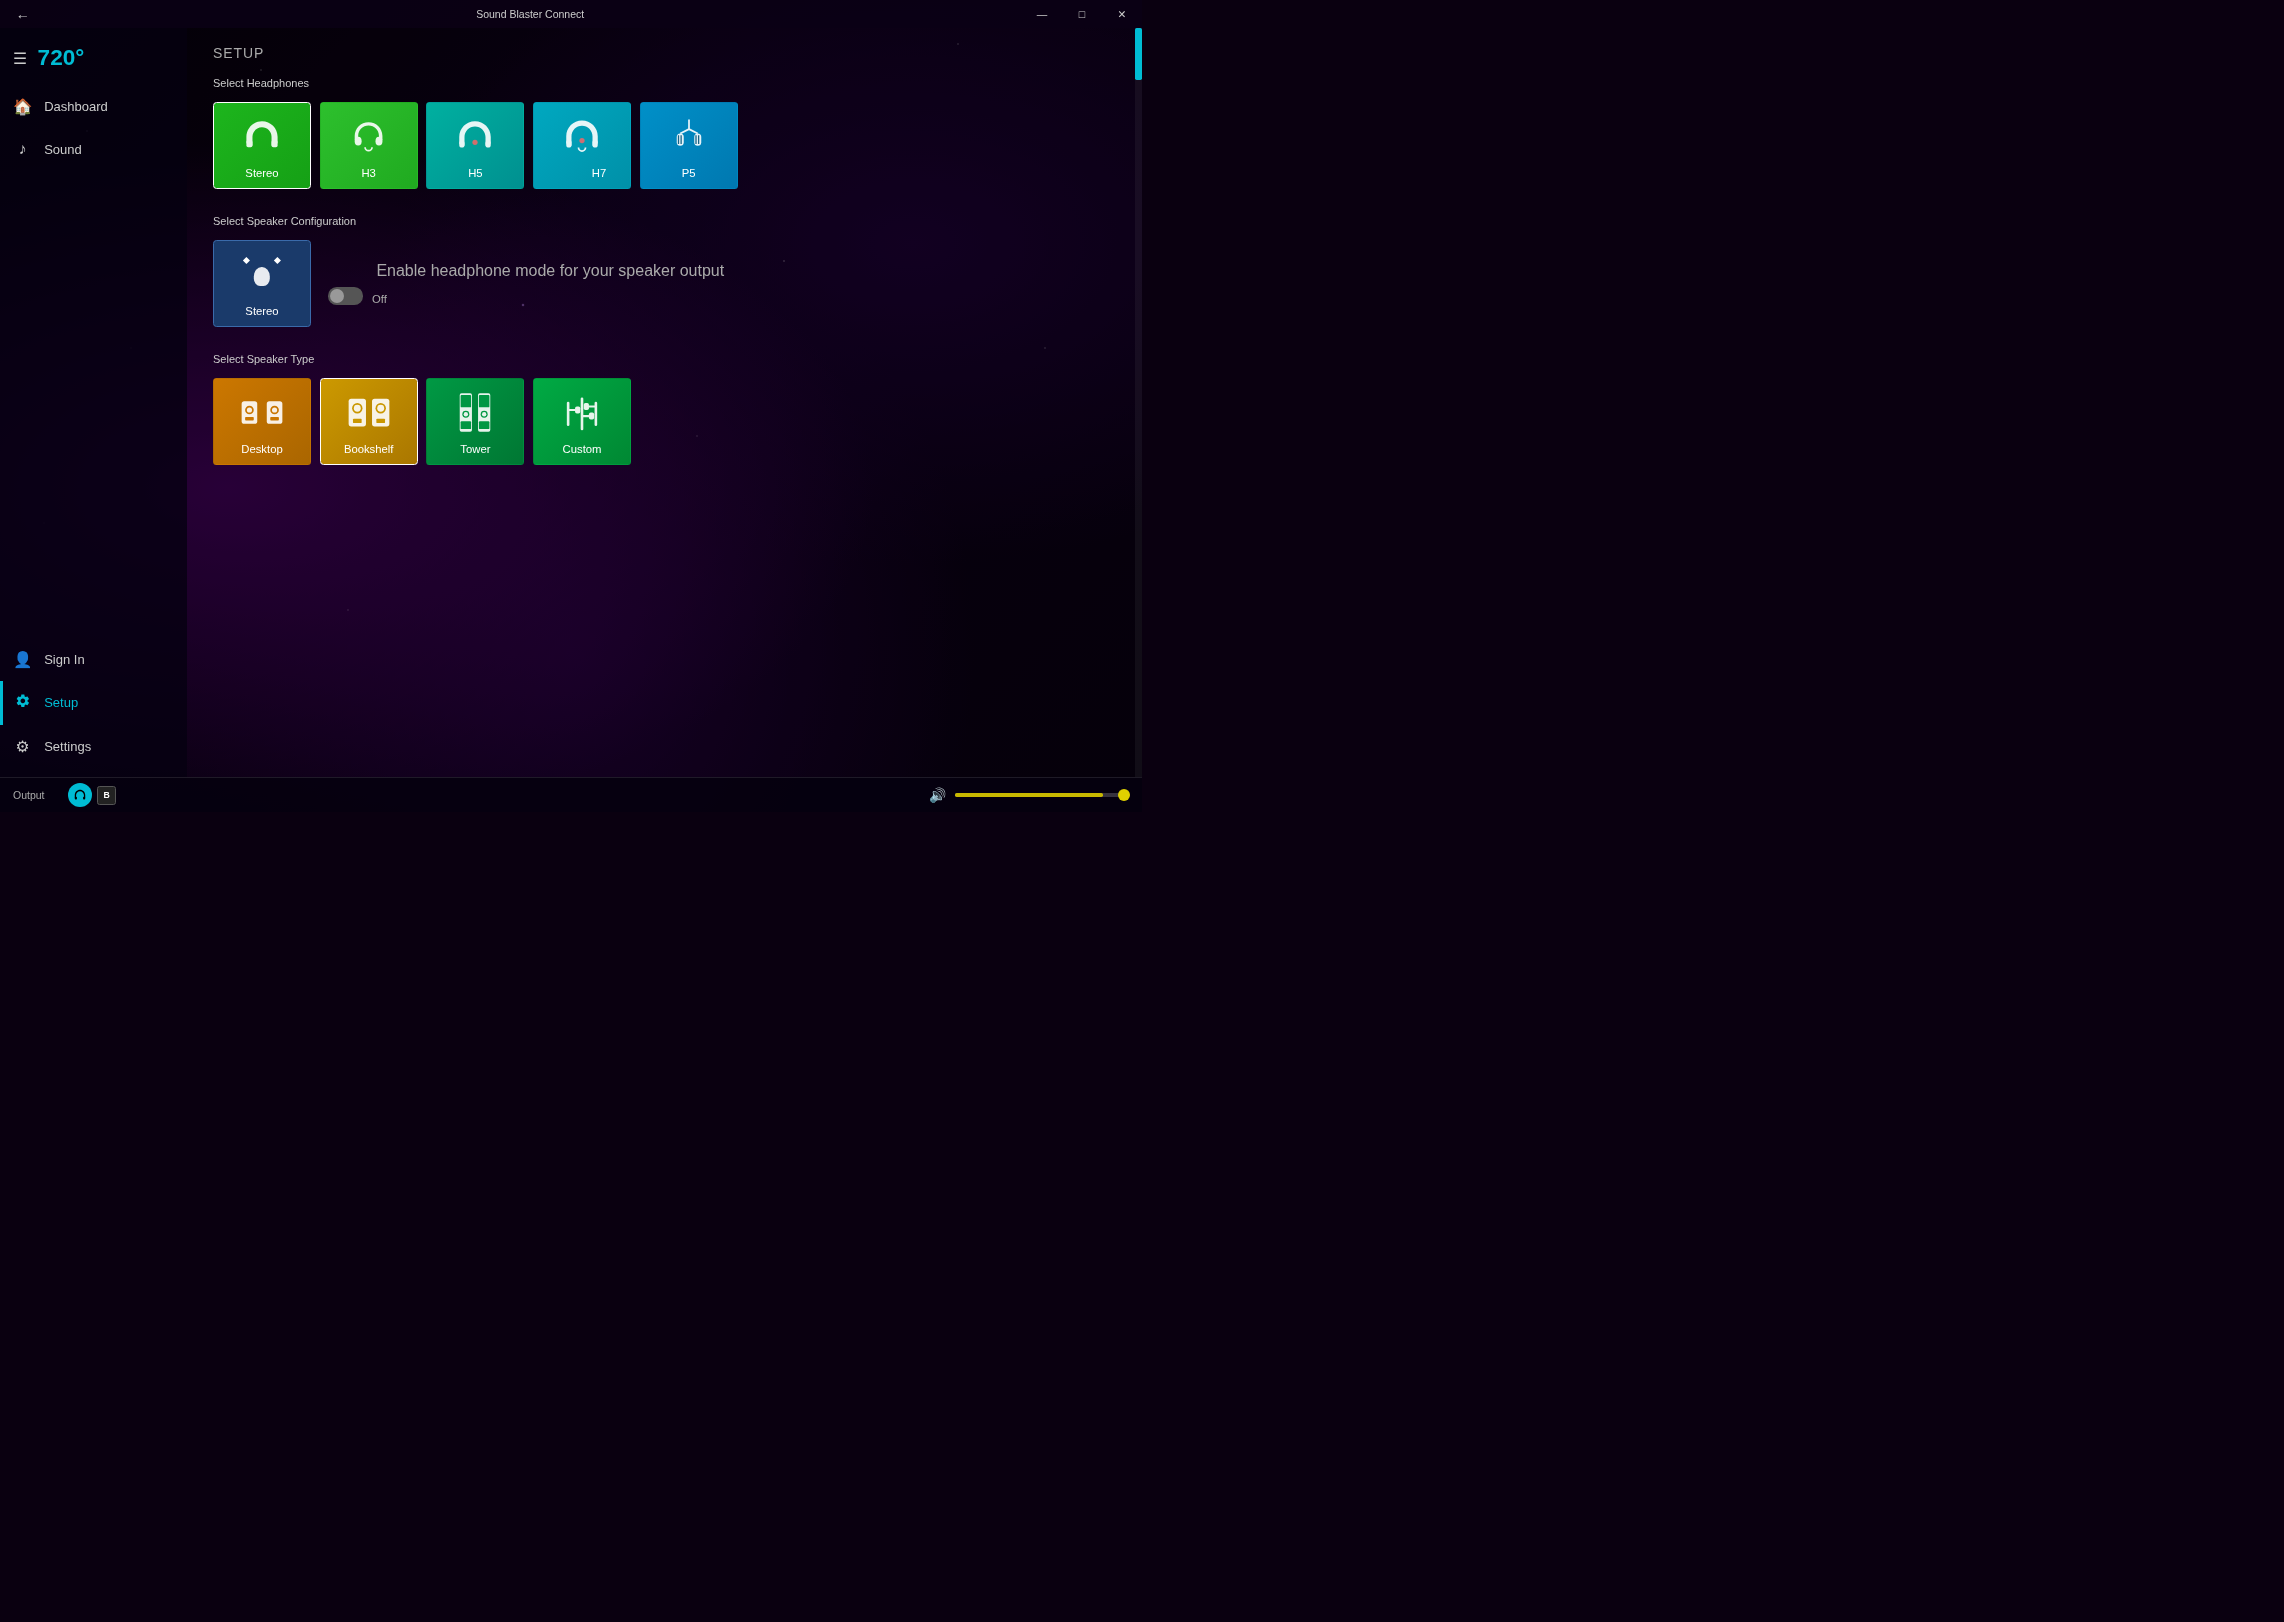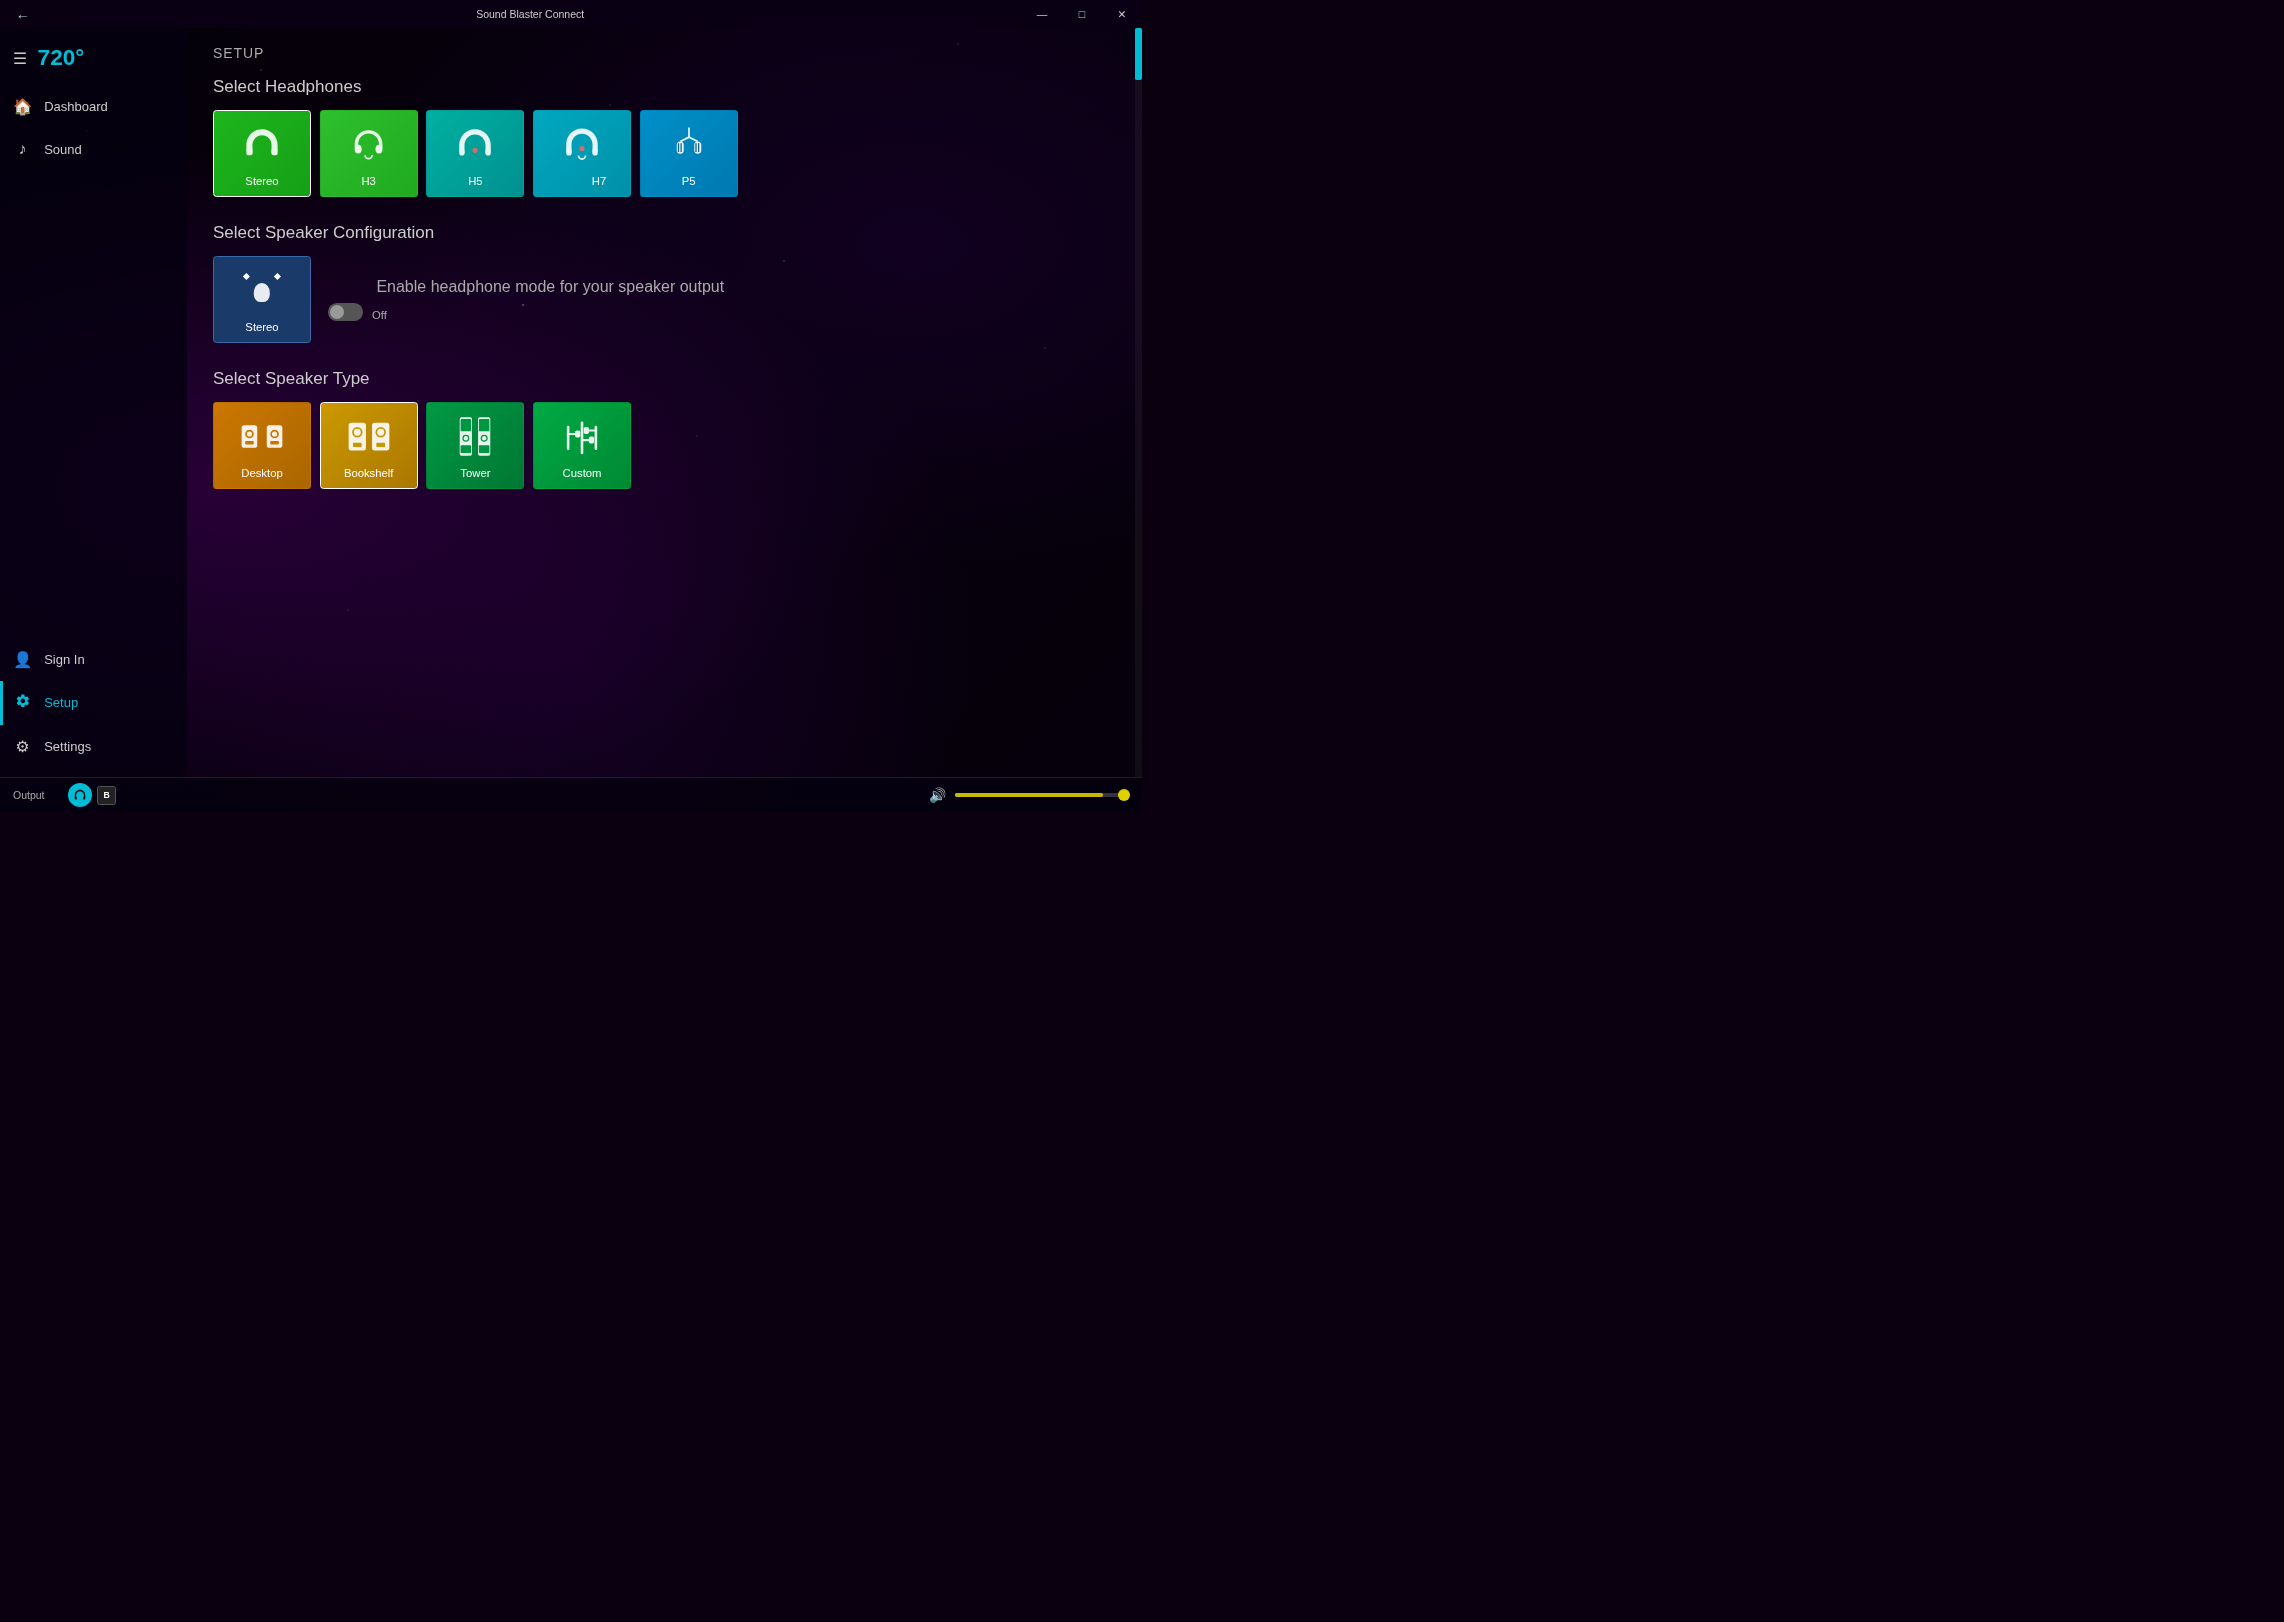--- a/index.html
+++ b/index.html
@@ -205,21 +205,21 @@
       border-bottom: 2.6px solid transparent;
       margin-bottom: -0.9px;
     }
     .tab.active {
       color: #00bcd4;
       border-bottom-color: #00bcd4;
     }
 
     
     .section-title {
-      font-size: 17px;
+      font-size: 11px;
       color: #ccc;
       margin-bottom: 13px;
     }
 
     
     .cards-row {
       display: flex;
       gap: 8.7px;
       flex-wrap: wrap;
       margin-bottom: 26px;

